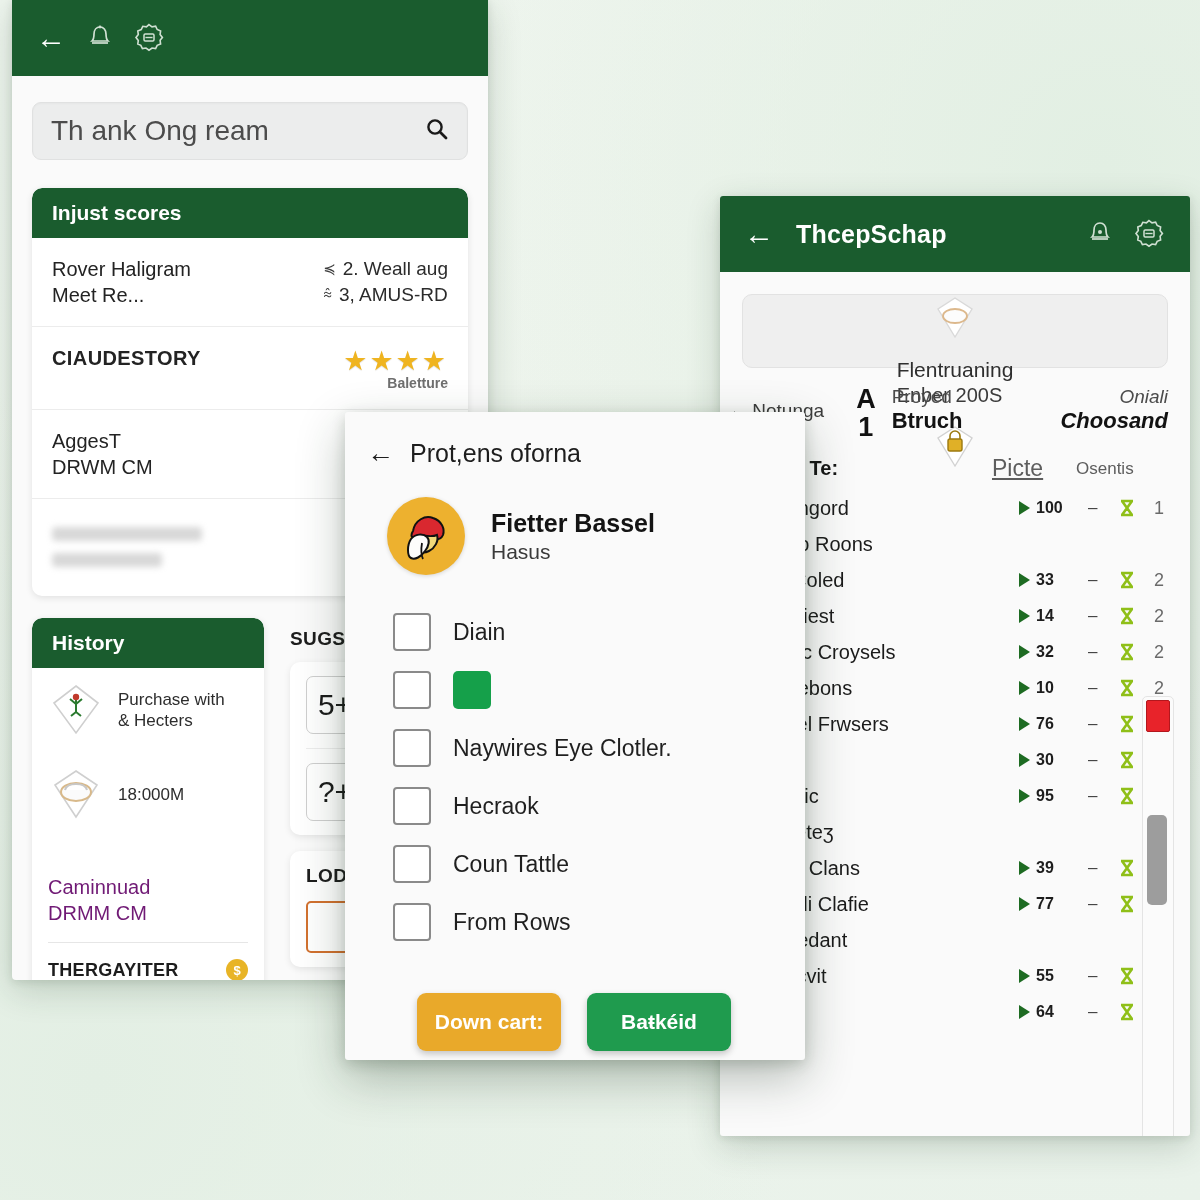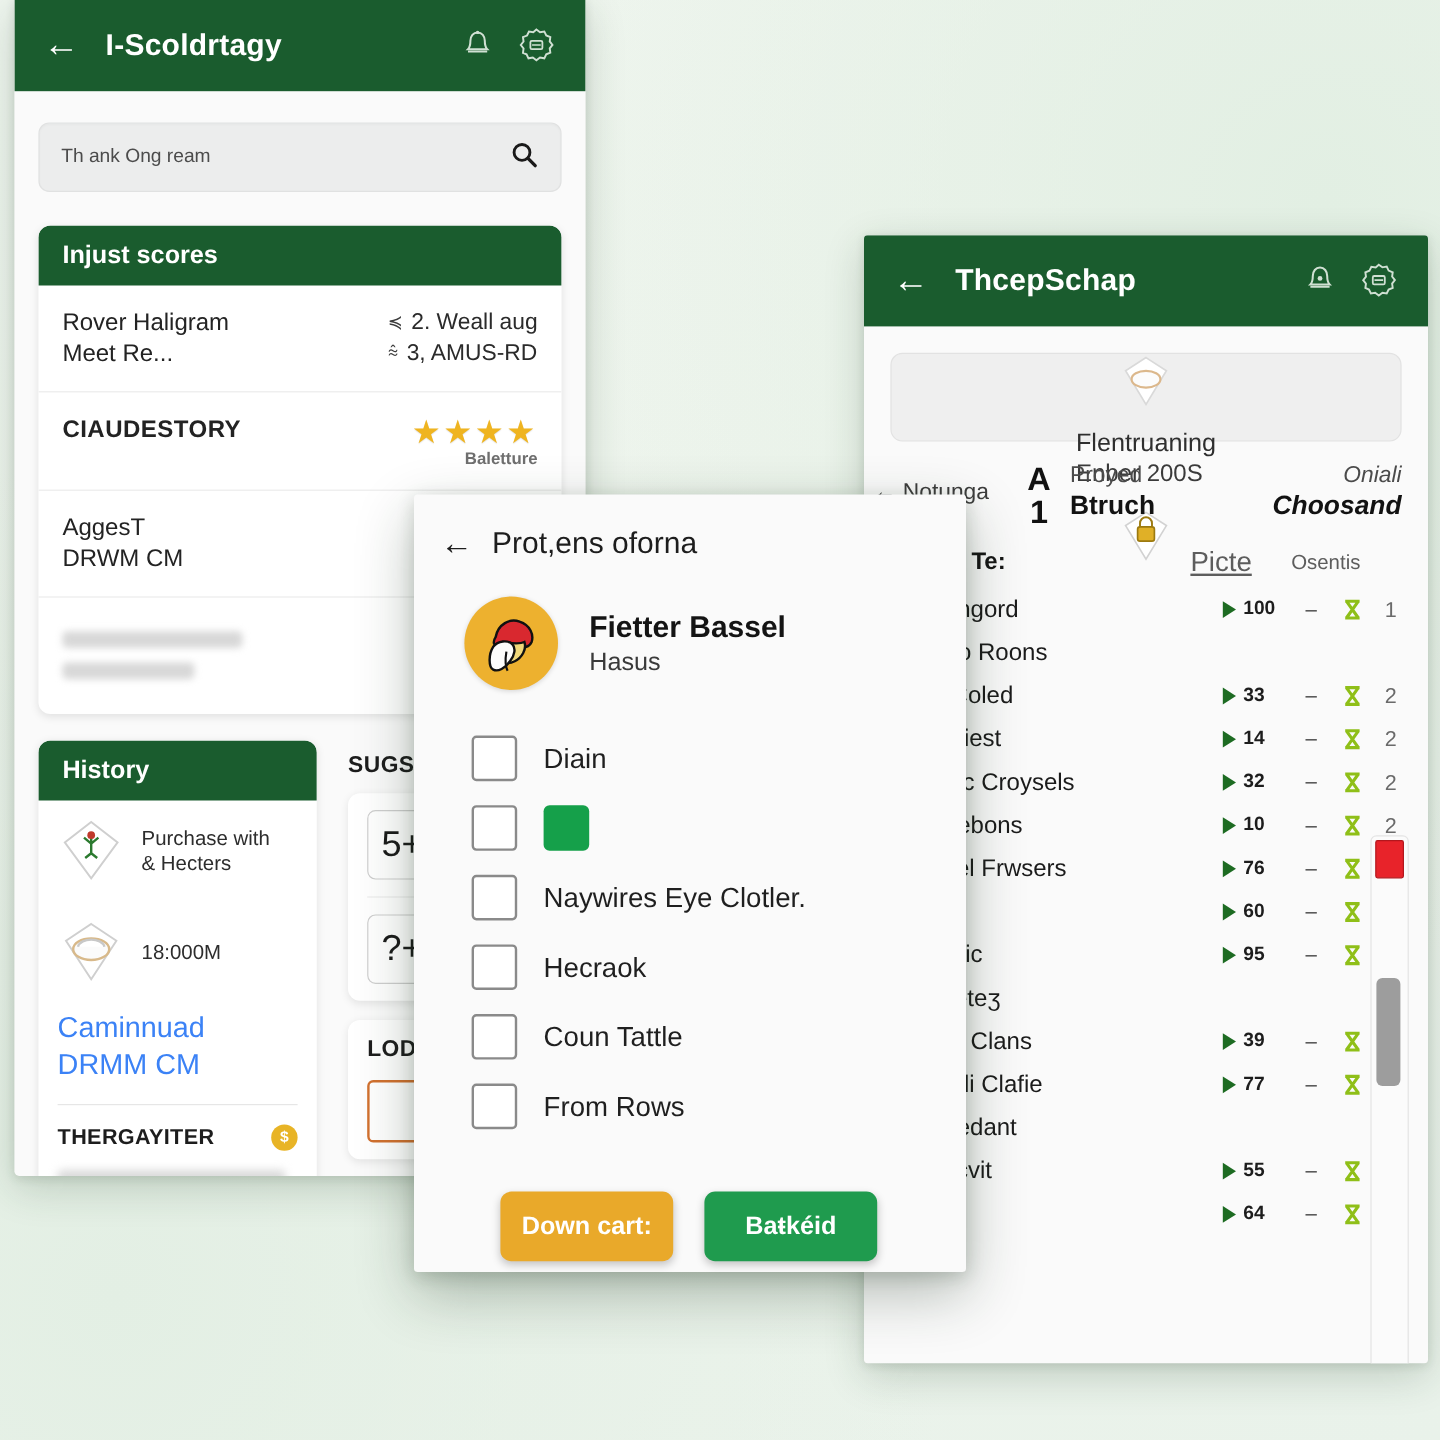--- a/index.html
+++ b/index.html
@@ -24,21 +24,21 @@
   .appbar .icons{display:flex;align-items:center;gap:22px;margin-right:26px;}
   .ico{opacity:.88;display:block;}
 
   
   .searchwrap{padding:26px 20px 16px 20px;}
   .searchbox{
     background:#eceded;border:1px solid #e0e1e1;border-radius:9px;
     height:56px;display:flex;align-items:center;padding:0 18px;
     box-shadow:inset 0 1px 2px rgba(0,0,0,.03);
   }
-  .searchbox .txt{flex:1;font-size:16px;color:#4c4c4c;}
+  .searchbox .txt{flex:1;font-size:28px;color:#4c4c4c;}
   .mag{width:24px;height:24px;flex:0 0 auto;}
 
   
   .card{margin:12px 20px 0 20px;background:#fff;border-radius:10px;
         box-shadow:0 2px 7px rgba(0,0,0,.10);overflow:hidden;}
   .card-head{background:#1a5c2e;color:#fff;font-size:21px;font-weight:700;
              padding:13px 20px;border-radius:10px 10px 0 0;}
   .row{display:flex;justify-content:space-between;align-items:flex-start;
        padding:18px 20px;border-bottom:1px solid #ececec;gap:10px;}
   .row:last-child{border-bottom:none;}
@@ -54,21 +54,21 @@
   .starcap{font-size:14px;color:#6f6f6f;font-weight:700;margin-top:-2px;}
   .blurline{height:14px;border-radius:4px;background:#d8d8d8;filter:blur(3px);}
 
   
   .histwrap{display:flex;gap:0;margin-top:22px;}
   .histcard{width:232px;background:#fff;border-radius:10px;
             box-shadow:0 2px 7px rgba(0,0,0,.10);overflow:hidden;margin-left:20px;}
   .hrow{display:flex;align-items:center;gap:14px;padding:14px 16px;}
   .hicon{width:56px;height:56px;flex:0 0 auto;}
   .hrow .t{font-size:17px;color:#2d2d2d;line-height:1.25;}
-  .histtitle{font-size:24px;color:#3b82f6;padding:6px 16px 16px;line-height:1.3;}
+  .histtitle{font-size:20px;color:#701a75;padding:6px 16px 16px;line-height:1.3;margin-top:32px;}
   .hdiv{height:1px;background:#e6e6e6;margin:0 16px;}
   .histfoot{display:flex;align-items:center;justify-content:space-between;padding:16px 16px 8px;}
   .histfoot .lbl{font-size:18px;font-weight:700;color:#1d1d1d;letter-spacing:.3px;}
   .coin{width:22px;height:22px;border-radius:50%;background:#e8b426;
         display:flex;align-items:center;justify-content:center;
         color:#fff;font-size:13px;font-weight:700;}
   .blurblock{height:20px;margin:8px 16px;border-radius:4px;background:#dadada;filter:blur(3.5px);}
 
   .sugcol{margin-left:26px;padding-top:10px;}
   .sugtitle{font-size:19px;font-weight:700;color:#1d1d1d;letter-spacing:.4px;}
@@ -146,21 +146,20 @@
 </style>
 </head>
 <body>
 
 <div id="stage">
 
   <div class="panel sh" style="left:12px;top:0;width:476px;height:980px;border-radius:0 0 4px 4px;">
 
     <div class="appbar" style="height:76px;">
       <div class="back">←</div>
-      <div class="title">I-Scoldrtagy</div>
       <div class="icons">
         <span>
           <svg class="ico" width="24" height="26" viewBox="0 0 24 26">
               <path d="M12 2c-3.6 0-6 3-6 7 0 5-2 7-2 7h16s-2-2-2-7c0-4-2.4-7-6-7z" fill="none" stroke="#eaf3ea" stroke-width="1.7"></path>
               <path d="M4 18h16" stroke="#eaf3ea" stroke-width="1.7"></path>
               <circle cx="12" cy="2" r="1.4" fill="#eaf3ea"></circle>
             </svg>
         </span>
         <span>
           <svg class="ico" width="30" height="30" viewBox="0 0 30 30">
@@ -451,21 +450,21 @@
                 <path d="M3 2h12M3 16h12M4 2l10 14M14 2L4 16" stroke="#8fbf18" stroke-width="2.6" fill="none"></path>
               </svg></span>
             <div class="lcount">2</div>
           </div>
         </div>
         <div class="lrow">
           <div class="tick" style="background: rgb(184, 189, 186);"></div>
           <div class="lname">Brinot</div>
           <div class="metrics">
             <div class="tri"></div>
-            <div class="lnum">60</div>
+            <div class="lnum">30</div>
             <div class="ldash">–</div>
             <span class="hglass"><svg width="18" height="18" viewBox="0 0 18 18">
                 <path d="M3 2h12M3 16h12M4 2l10 14M14 2L4 16" stroke="#8fbf18" stroke-width="2.6" fill="none"></path>
               </svg></span>
             <div class="lcount">2</div>
           </div>
         </div>
         <div class="lrow">
           <div class="tick" style="background: rgb(22, 22, 22);"></div>
           <div class="lname">Foldiific</div>

